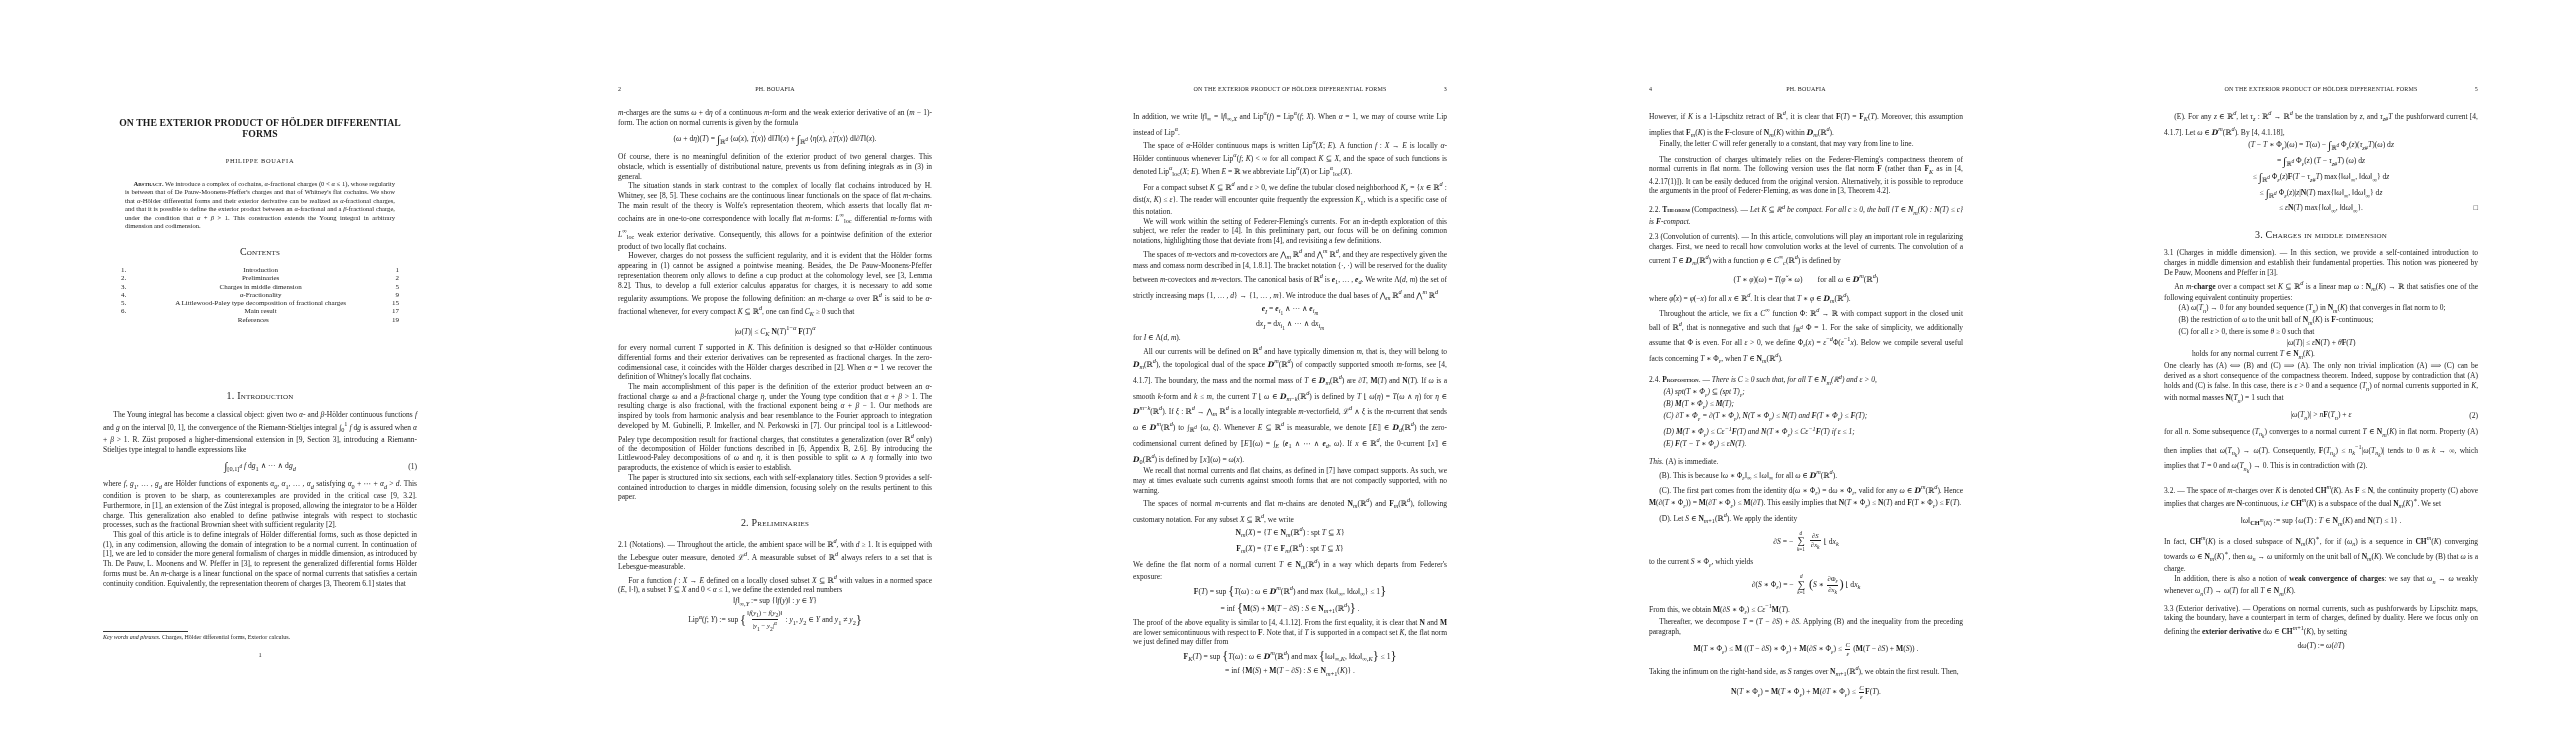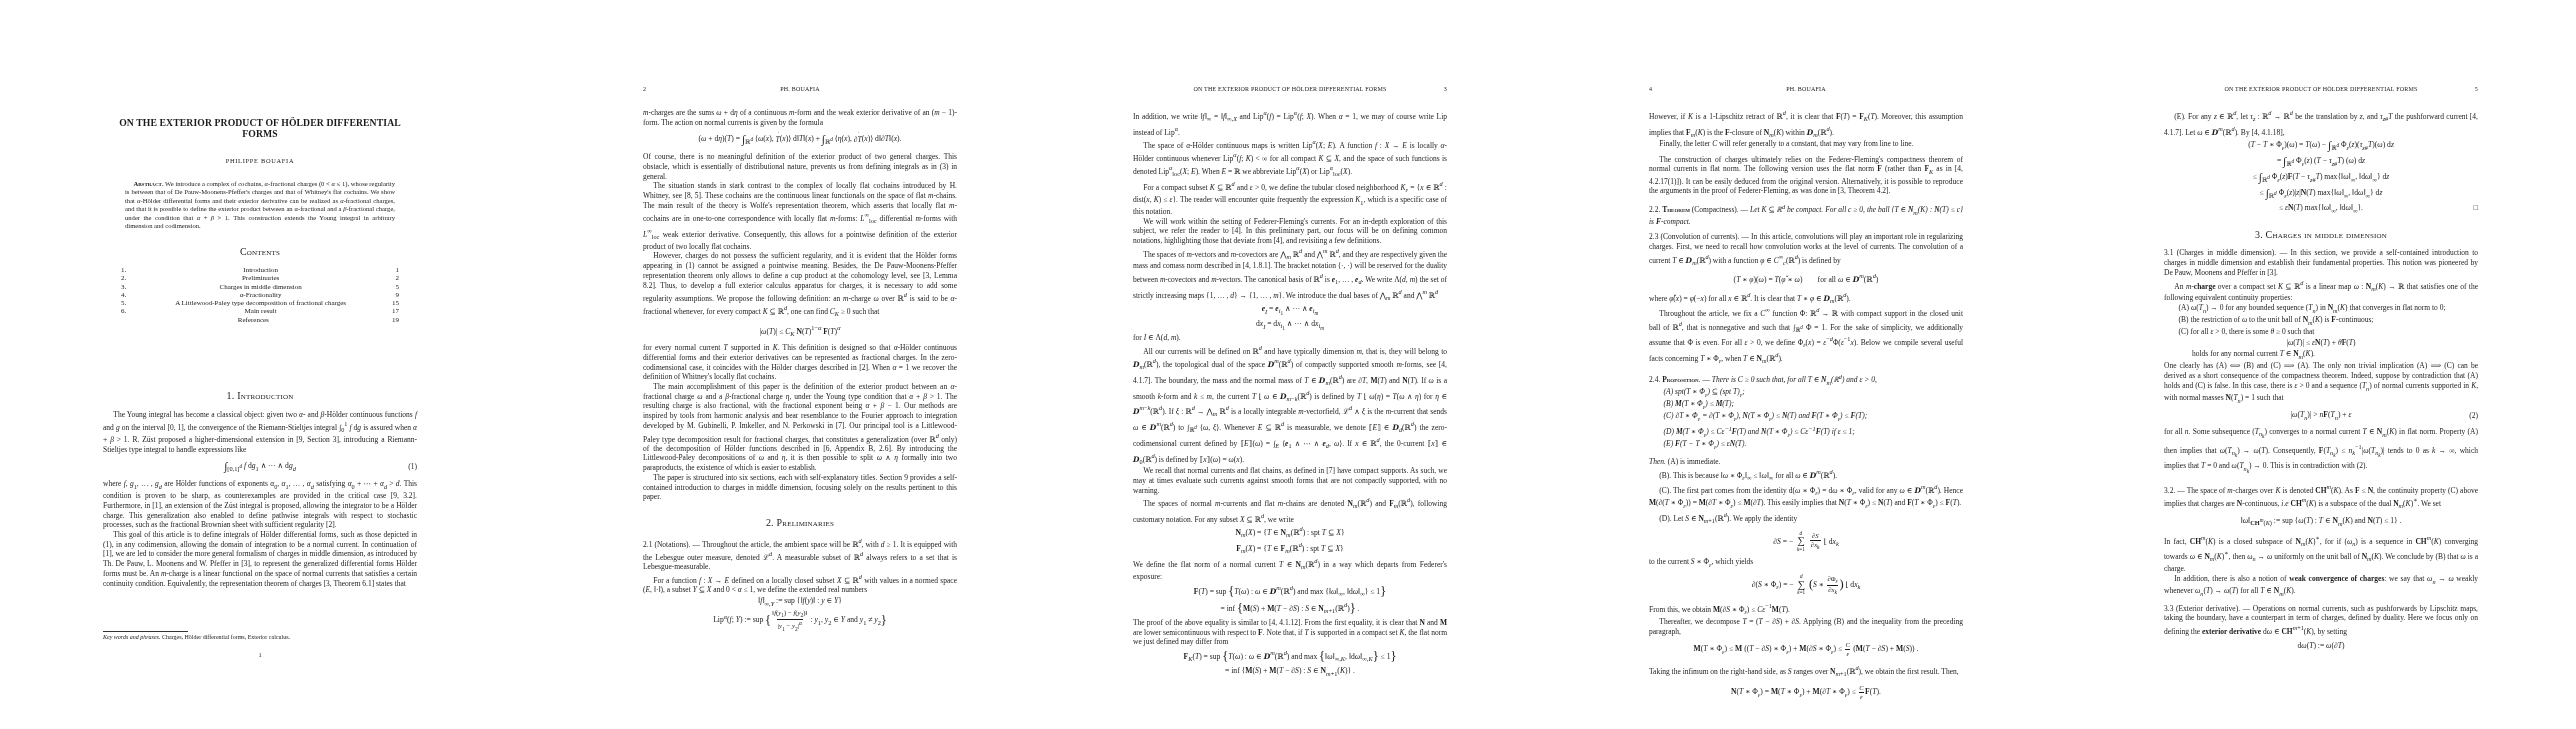--- a/index.html
+++ b/index.html
@@ -106,21 +106,21 @@
           <div class="formula"><span class="int">∫</span><sub>[0,1]<sup><i>d</i></sup></sub> <i>f</i> d<i>g</i><sub>1</sub> ∧ ⋯ ∧ d<i>g</i><sub><i>d</i></sub><span class="ftag">(1)</span></div>
           <div class="p noind">where <i>f</i>, <i>g</i><sub>1</sub>, … , <i>g</i><sub><i>d</i></sub> are Hölder functions of exponents <i>α</i><sub>0</sub>, <i>α</i><sub>1</sub>, … , <i>α</i><sub><i>d</i></sub> satisfying <i>α</i><sub>0</sub> + ⋯ + <i>α</i><sub><i>d</i></sub> &gt; <i>d</i>. This condition is proven to be sharp, as counterexamples are provided in the critical case [9, 3.2]. Furthermore, in [1], an extension of the Züst integral is proposed, allowing the integrator to be a Hölder charge. This generalization also enabled to define pathwise integrals with respect to stochastic processes, such as the fractional Brownian sheet with sufficient regularity [2].</div>
           <div class="p">This goal of this article is to define integrals of Hölder differential forms, such as those depicted in (1), in any codimension, allowing the domain of integration to be a normal current. In continuation of [1], we are led to consider the more general formalism of charges in middle dimension, as introduced by Th. De Pauw, L. Moonens and W. Pfeffer in [3], to represent the generalized differential forms Hölder forms must be. An <i>m</i>-charge is a linear functional on the space of normal currents that satisfies a certain continuity condition. Equivalently, the representation theorem of charges [3, Theorem 6.1] states that</div>
         </div>
         <div class="footnote">
           <div class="fn-rule"></div>
           <div><i>Key words and phrases.</i> Charges, Hölder differential forms, Exterior calculus.</div>
         </div>
         <div class="pageno">1</div>
       </div>
-      <div class="page" style="left: 540px;">
+      <div class="page" style="left: 515px;">
         <div class="content">
           <div class="runhead">
             <span class="rh-l">2</span>
             <span class="rh-c">PH. BOUAFIA</span>
             <span class="rh-r"></span>
           </div>
           <div class="p noind"><i>m</i>-charges are the sums <i>ω</i> + d<i>η</i> of a continuous <i>m</i>-form and the weak exterior derivative of an (<i>m</i> − 1)-form. The action on normal currents is given by the formula</div>
           <div class="formula">(<i>ω</i> + d<i>η</i>)(<i>T</i>) = <span class="int">∫</span><sub>ℝ<sup><i>d</i></sup></sub> ⟨<i>ω</i>(<i>x</i>), <span class="vec"><i>T</i></span>(<i>x</i>)⟩ d‖<i>T</i>‖(<i>x</i>) + <span class="int">∫</span><sub>ℝ<sup><i>d</i></sup></sub> ⟨<i>η</i>(<i>x</i>), <span class="vec">∂<i>T</i></span>(<i>x</i>)⟩ d‖∂<i>T</i>‖(<i>x</i>).</div>
           <div class="p noind">Of course, there is no meaningful definition of the exterior product of two general charges. This obstacle, which is essentially of distributional nature, prevents us from defining integrals as in (3) in general.</div>
           <div class="p">The situation stands in stark contrast to the complex of locally flat cochains introduced by H. Whitney, see [8, 5]. These cochains are the continuous linear functionals on the space of flat <i>m</i>-chains. The main result of the theory is Wolfe's representation theorem, which asserts that locally flat <i>m</i>-cochains are in one-to-one correspondence with locally flat <i>m</i>-forms: <i>L</i><sup>∞</sup><sub>loc</sub> differential <i>m</i>-forms with <i>L</i><sup>∞</sup><sub>loc</sub> weak exterior derivative. Consequently, this allows for a pointwise definition of the exterior product of two locally flat cochains.</div>
@@ -181,21 +181,21 @@
           <div class="p noind sp">2.3 (Convolution of currents). — In this article, convolutions will play an important role in regularizing charges. First, we need to recall how convolution works at the level of currents. The convolution of a current <i>T</i> ∈ <span class="scr">D</span><sub><i>m</i></sub>(ℝ<sup><i>d</i></sup>) with a function <i>φ</i> ∈ <i>C</i><sup>∞</sup><sub><i>c</i></sub>(ℝ<sup><i>d</i></sup>) is defined by</div>
           <div class="formula">(<i>T</i> ∗ <i>φ</i>)(<i>ω</i>) = <i>T</i>(<i>φ̌</i> ∗ <i>ω</i>)  for all <i>ω</i> ∈ <span class="scr">D</span><sup><i>m</i></sup>(ℝ<sup><i>d</i></sup>)</div>
           <div class="p noind">where <i>φ̌</i>(<i>x</i>) = <i>φ</i>(−<i>x</i>) for all <i>x</i> ∈ ℝ<sup><i>d</i></sup>. It is clear that <i>T</i> ∗ <i>φ</i> ∈ <span class="scr">D</span><sub><i>m</i></sub>(ℝ<sup><i>d</i></sup>).</div>
           <div class="p">Throughout the article, we fix a <i>C</i><sup>∞</sup> function Φ: ℝ<sup><i>d</i></sup> → ℝ with compact support in the closed unit ball of ℝ<sup><i>d</i></sup>, that is nonnegative and such that ∫<sub>ℝ<sup><i>d</i></sup></sub> Φ = 1. For the sake of simplicity, we additionally assume that Φ is even. For all <i>ε</i> &gt; 0, we define Φ<sub><i>ε</i></sub>(<i>x</i>) = <i>ε</i><sup>−<i>d</i></sup>Φ(<i>ε</i><sup>−1</sup><i>x</i>). Below we compile several useful facts concerning <i>T</i> ∗ Φ<sub><i>ε</i></sub>, when <i>T</i> ∈ <b>N</b><sub><i>m</i></sub>(ℝ<sup><i>d</i></sup>).</div>
           <div class="p noind sp">2.4. <span class="sc">Proposition</span>. — <i>There is C ≥ 0 such that, for all T ∈ <b>N</b><sub>m</sub>(ℝ<sup>d</sup>) and ε &gt; 0,</i></div>
           <div class="li"><i>(A) spt(T ∗ Φ<sub>ε</sub>) ⊆ (spt T)<sub>ε</sub>;</i></div>
           <div class="li"><i>(B) <b>M</b>(T ∗ Φ<sub>ε</sub>) ≤ <b>M</b>(T);</i></div>
           <div class="li"><i>(C) ∂T ∗ Φ<sub>ε</sub> = ∂(T ∗ Φ<sub>ε</sub>), <b>N</b>(T ∗ Φ<sub>ε</sub>) ≤ <b>N</b>(T) and <b>F</b>(T ∗ Φ<sub>ε</sub>) ≤ <b>F</b>(T);</i></div>
           <div class="li"><i>(D) <b>M</b>(T ∗ Φ<sub>ε</sub>) ≤ Cε<sup>−1</sup><b>F</b>(T) and <b>N</b>(T ∗ Φ<sub>ε</sub>) ≤ Cε<sup>−1</sup><b>F</b>(T) if ε ≤ 1;</i></div>
           <div class="li"><i>(E) <b>F</b>(T − T ∗ Φ<sub>ε</sub>) ≤ ε<b>N</b>(T).</i></div>
-          <div class="p noind sp"><i>Then.</i> (A) is immediate.</div>
+          <div class="p noind sp"><i>This.</i> (A) is immediate.</div>
           <div class="p">(B). This is because ‖<i>ω</i> ∗ Φ<sub><i>ε</i></sub>‖<sub>∞</sub> ≤ ‖<i>ω</i>‖<sub>∞</sub> for all <i>ω</i> ∈ <span class="scr">D</span><sup><i>m</i></sup>(ℝ<sup><i>d</i></sup>).</div>
           <div class="p">(C). The first part comes from the identity d(<i>ω</i> ∗ Φ<sub><i>ε</i></sub>) = d<i>ω</i> ∗ Φ<sub><i>ε</i></sub>, valid for any <i>ω</i> ∈ <span class="scr">D</span><sup><i>m</i></sup>(ℝ<sup><i>d</i></sup>). Hence <b>M</b>(∂(<i>T</i> ∗ Φ<sub><i>ε</i></sub>)) = <b>M</b>(∂<i>T</i> ∗ Φ<sub><i>ε</i></sub>) ≤ <b>M</b>(∂<i>T</i>). This easily implies that <b>N</b>(<i>T</i> ∗ Φ<sub><i>ε</i></sub>) ≤ <b>N</b>(<i>T</i>) and <b>F</b>(<i>T</i> ∗ Φ<sub><i>ε</i></sub>) ≤ <b>F</b>(<i>T</i>).</div>
           <div class="p">(D). Let <i>S</i> ∈ <b>N</b><sub><i>m</i>+1</sub>(ℝ<sup><i>d</i></sup>). We apply the identity</div>
           <div class="formula">∂<i>S</i> = − <span class="bigop">
               <span class="lim"><i>d</i></span>
               <span class="op">∑</span>
               <span class="lim"><i>k</i>=1</span>
             </span> <span class="frac">
               <span class="num">∂<i>S</i></span>
               <span class="den">∂<i>x</i><sub><i>k</i></sub></span>

